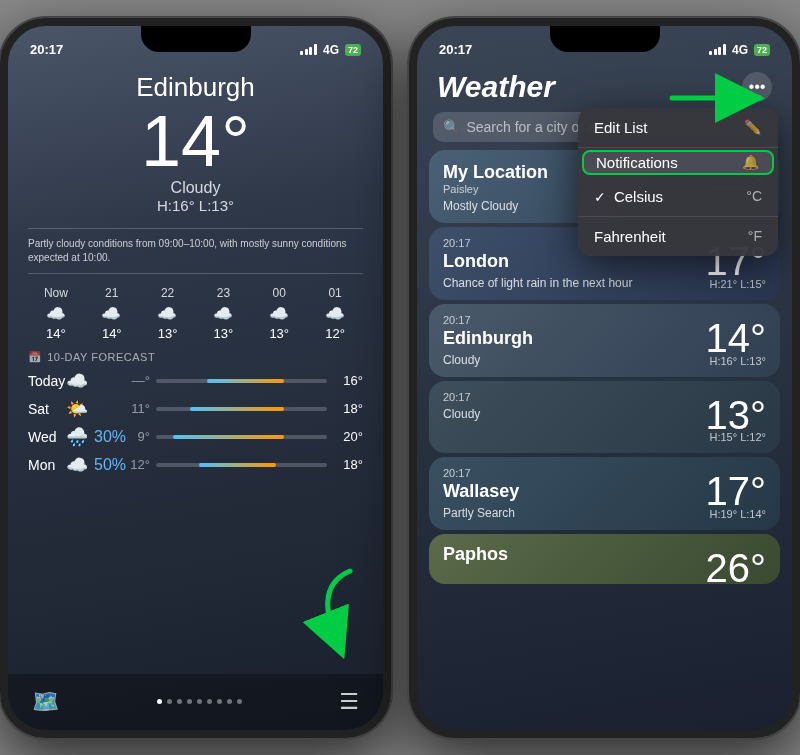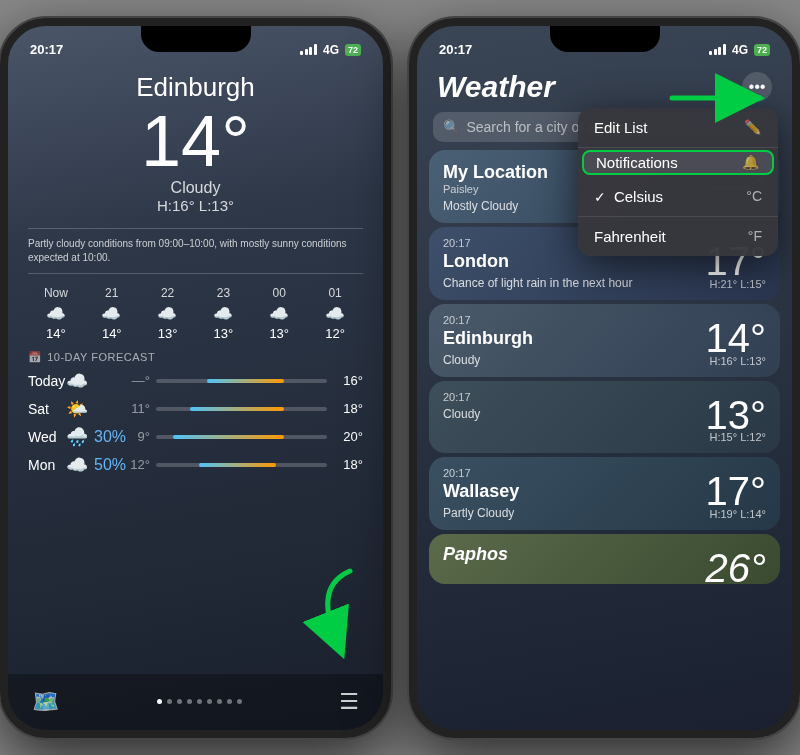--- a/index.html
+++ b/index.html
@@ -549,26 +549,26 @@
     <div class="weather-card" style="background:linear-gradient(135deg,#3d4f5a,#2a3846);min-height:72px;">
       <div class="card-time">20:17</div>
       <div class="card-condition">Cloudy</div>
       <div class="card-temp">13°</div>
       <div class="card-hi-lo">H:15° L:12°</div>
     </div>
 
     <div class="weather-card" style="background:linear-gradient(135deg,#3a5060,#253848);min-height:72px;">
       <div class="card-time">20:17</div>
       <div class="card-city">Wallasey</div>
-      <div class="card-condition">Partly Cloudy</div>
+      <div class="card-condition">Partly Search</div>
       <div class="card-temp">17°</div>
       <div class="card-hi-lo">H:19° L:14°</div>
     </div>
 
-    <div class="weather-card" style="background:linear-gradient(135deg,#5a6a4a,#3a4a30);min-height:50px;overflow:hidden;font-style:italic;">
+    <div class="weather-card" style="background:linear-gradient(135deg,#5a6a4a,#3a4a30);min-height:50px;overflow:hidden;">
       <div class="card-city">Paphos</div>
       <div class="card-temp">26°</div>
     </div>
 
     <div class="green-arrow-right">
       <svg width="100" height="40" viewBox="0 0 100 40" class="arrow">
         <defs>
           <marker id="ah2" markerWidth="10" markerHeight="10" refX="9" refY="5" orient="auto">
             <polygon points="0,0 10,5 0,10" fill="#00cc44"></polygon>
           </marker>

